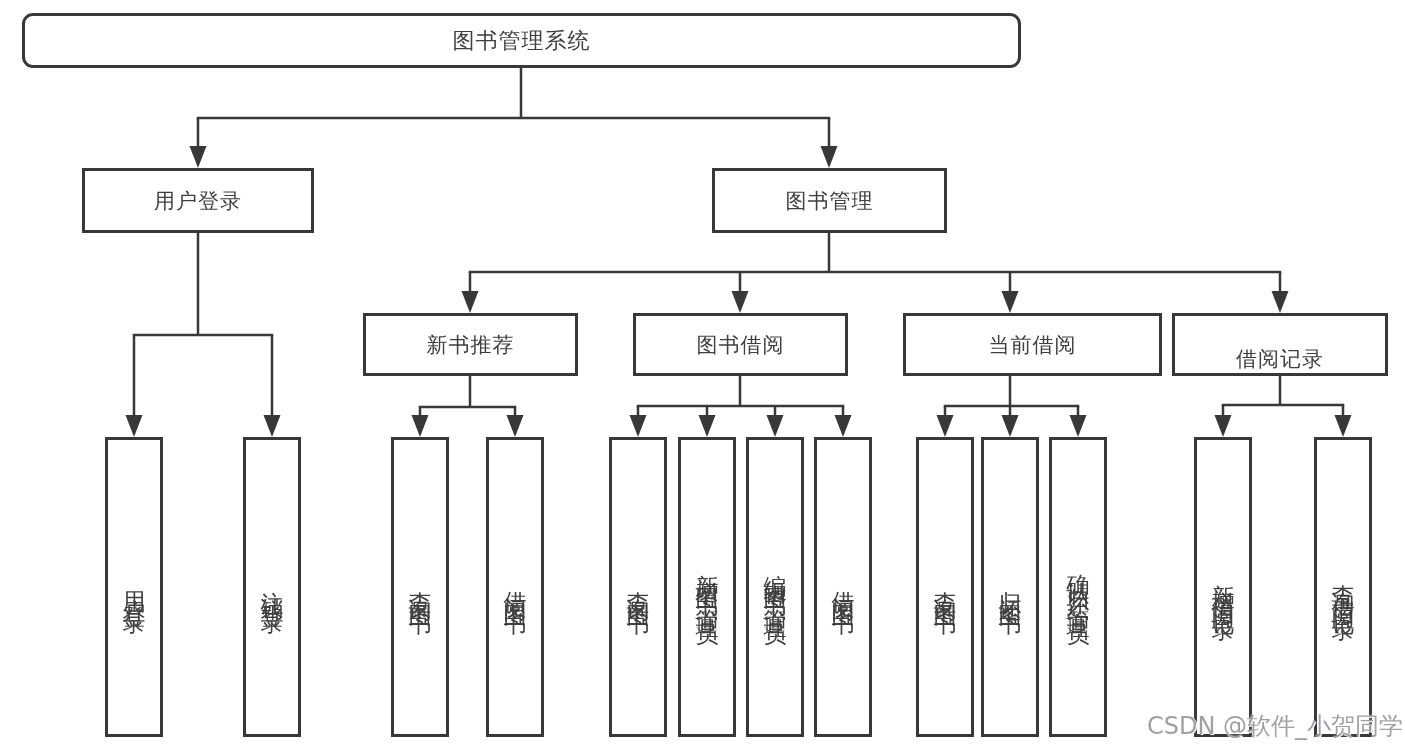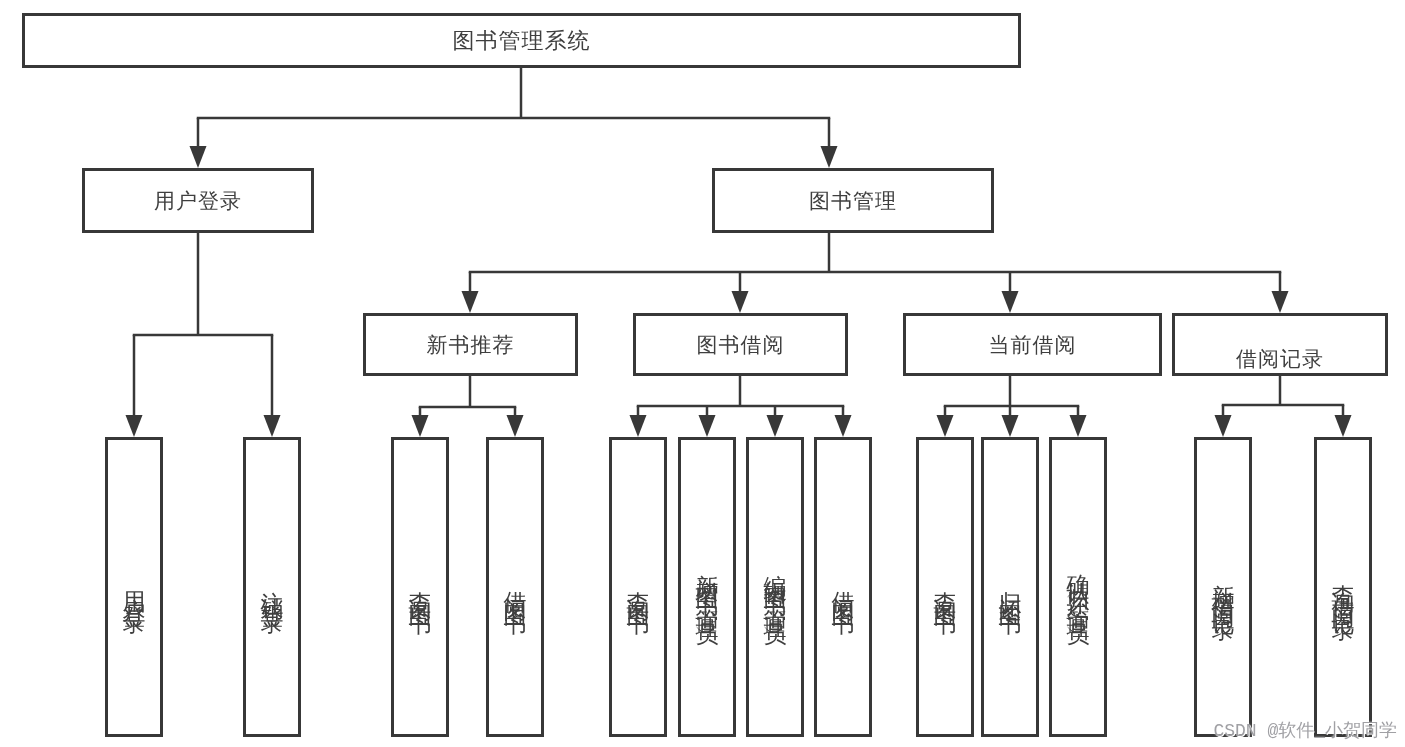--- a/index.html
+++ b/index.html
@@ -9,53 +9,52 @@
   }
   #wires{position:absolute;left:0;top:0;width:1405px;height:747px;}
   #wires line{stroke:#383838;stroke-width:2.5;}
   #wires polygon{fill:#383838;stroke:none;}
   .node{
     position:absolute;background:#ffffff;border:3px solid #383838;box-sizing:border-box;
     display:flex;align-items:center;justify-content:center;
     color:#3f3f3f;
   }
   .h-node{font-size:21px;letter-spacing:1px;white-space:nowrap;}
-  .root-node{font-size:22px;}
+  .root-node{font-size:22px;border-radius:11px;}
   .v-node .v-text{
     writing-mode:vertical-rl;
     text-orientation:upright;
     font-size:23px;
     letter-spacing:7px;
     line-height:1;
     white-space:nowrap;
   }
   
   #n-root{left:22px;top:13px;width:999px;height:55px;}
   
   #n-l2a{left:82px;top:168px;width:232px;height:65px;}
-  #n-l2b{left:712px;top:168px;width:282px;height:65px;}
+  #n-l2b{left:712px;top:168px;width:235px;height:65px;}
   
   #n-l3a{left:363px;top:313px;width:215px;height:63px;}
   #n-l3b{left:633px;top:313px;width:215px;height:63px;}
   #n-l3c{left:903px;top:313px;width:259px;height:63px;}
   #n-l3d{left:1172px;top:313px;width:216px;height:63px;align-items:flex-end;}
   
   .leaf{top:437px;width:58px;height:300px;}
   #n-f1{left:105px;}  #n-f2{left:243px;}
   #n-f3{left:391px;}  #n-f4{left:486px;}
   #n-f5{left:609px;}  #n-f6{left:678px;}
   #n-f7{left:746px;}  #n-f8{left:814px;}
   #n-f9{left:916px;}  #n-f10{left:981px;} #n-f11{left:1049px;}
   #n-f12{left:1194px;} #n-f13{left:1314px;}
   #watermark{
-    position:absolute;right:8px;bottom:5px;
-    font-size:18px;color:rgba(152,152,156,0.92);
+    position:absolute;right:2px;bottom:5px;
+    font-size:24px;color:rgba(152,152,156,0.92);
     text-shadow:0 0 2px #ffffff, 1px 1px 0 #ffffff;
     white-space:nowrap;
-    font-family:Liberation Mono, monospace;
   }
 </style>
 </head>
 <body>
 
 <div id="canvas">
 
   <svg id="wires" viewBox="0 0 1405 747" xmlns="http://www.w3.org/2000/svg">
 
     <line x1="521" y1="67" x2="521" y2="119"></line>

